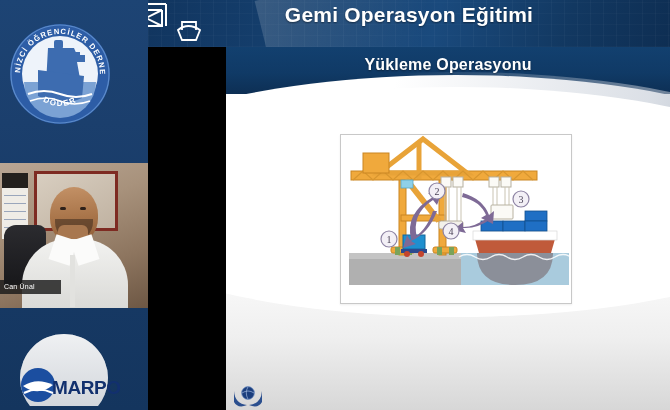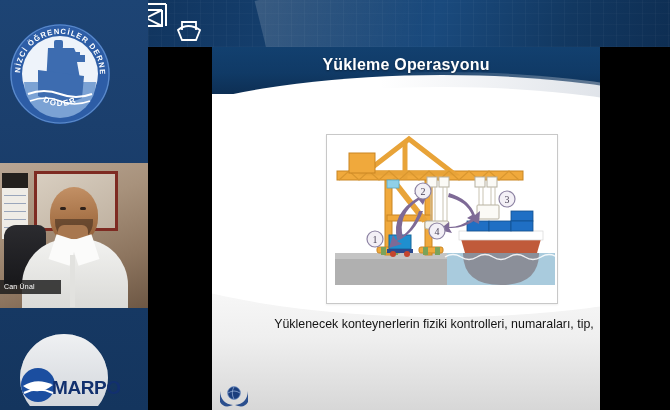--- a/index.html
+++ b/index.html
@@ -54,21 +54,21 @@
       repeating-linear-gradient(90deg,rgba(255,255,255,.10) 0 1px,transparent 1px 13px),
       repeating-linear-gradient(0deg,rgba(255,255,255,.07) 0 1px,transparent 1px 11px);}
   #header-sheen{position:absolute;left:120px;top:-30px;width:240px;height:140px;
      background:linear-gradient(115deg,rgba(255,255,255,.16),rgba(255,255,255,0) 62%);
      transform:rotate(-14deg);}
   #header-title{position:absolute;left:0;right:0;top:3px;text-align:center;color:#fff;
      font-size:21px;font-weight:bold;letter-spacing:.2px;text-shadow:0 1px 2px rgba(0,0,0,.45);}
   #hdr-crane{position:absolute;left:-52px;top:-4px;width:120px;height:60px;}
 
   
-  #slide{position:absolute;left:212px;top:47px;width:388px;height:363px;
+  #slide{position:absolute;left:226px;top:47px;width:444px;height:363px;
      background:linear-gradient(180deg,#ffffff 0%,#fdfdfd 58%,#efefef 80%,#d7d7d7 100%);
      overflow:hidden;}
   #slide-band{position:absolute;left:0;top:0;width:444px;height:47px;
      background:linear-gradient(180deg,#12406f 0%,#103a66 55%,#0d2f54 100%);}
   #slide-band-txt{position:absolute;left:0;right:0;top:9px;text-align:center;color:#fff;
      font-size:16px;font-weight:bold;letter-spacing:.2px;text-shadow:0 1px 2px rgba(0,0,0,.4);}
   #arc-white{position:absolute;left:-150px;top:28px;width:760px;height:230px;border-radius:50%;
      background:#ffffff;}
   #arc-sheen{position:absolute;left:-150px;top:25px;width:760px;height:230px;border-radius:50%;
      background:linear-gradient(100deg,rgba(255,255,255,0) 40%,rgba(190,198,210,.55) 72%,rgba(150,160,176,.75) 88%,rgba(255,255,255,0) 97%);}
@@ -169,20 +169,21 @@
         <path d="M34,14 L66,14 M34,14 L34,30 L66,30 L66,14"></path>
         <path d="M34,30 L66,14 M34,14 L66,30"></path>
         <path d="M22,48 L46,48"></path>
         <path d="M30,8 L18,2"></path>
       </g>
       <g fill="none" stroke="#ffffff" stroke-width="1.8">
         <path d="M82,34 q10,-8 22,0 l-4,10 h-14 z"></path>
         <path d="M86,34 v-8 h14 v8"></path>
       </g>
     </svg>
+    <div id="header-title">Gemi Operasyon Eğitimi</div>
   </div>
 
   <div id="slide">
     <div id="slide-band"></div>
     <div id="arc-white"></div>
     <div id="arc-sheen"></div>
     <div id="arc-cut"></div>
     <div id="slide-band-txt">Yükleme Operasyonu</div>
 
     <div id="figure">
@@ -284,21 +285,20 @@
           <text x="180" y="68" font-size="10" text-anchor="middle" fill="#4b4458" font-family="Liberation Serif, serif">3</text>
           <circle cx="110" cy="96" r="8" fill="#f3f0f6" stroke="#8d83a3" stroke-width="1.2"></circle>
           <text x="110" y="100" font-size="10" text-anchor="middle" fill="#4b4458" font-family="Liberation Serif, serif">4</text>
         </g>
       </svg>
 
       
     </div>
 
     <div id="caption">
-      <div>Yüklenecek konteynerlerin fiziki kontrolleri, numaraları, tip,</div>
     </div>
 
     <svg id="slide-logo" viewBox="0 0 34 22">
       <path d="M3,6 q1,13 13,14 q-9,4 -13,-3z" fill="#2b4f8e"></path>
       <path d="M31,6 q-1,13 -13,14 q9,4 13,-3z" fill="#2b4f8e"></path>
       <circle cx="17" cy="8" r="6.4" fill="#1b3e7d"></circle>
       <circle cx="17" cy="8" r="6.4" fill="none" stroke="#6e8fc4" stroke-width=".7"></circle>
       <path d="M11,8 q6,-4 12,0 M17,1.8 q-3.4,6 0,12.4" fill="none" stroke="#9db6dd" stroke-width=".7"></path>
     </svg>
   </div>

